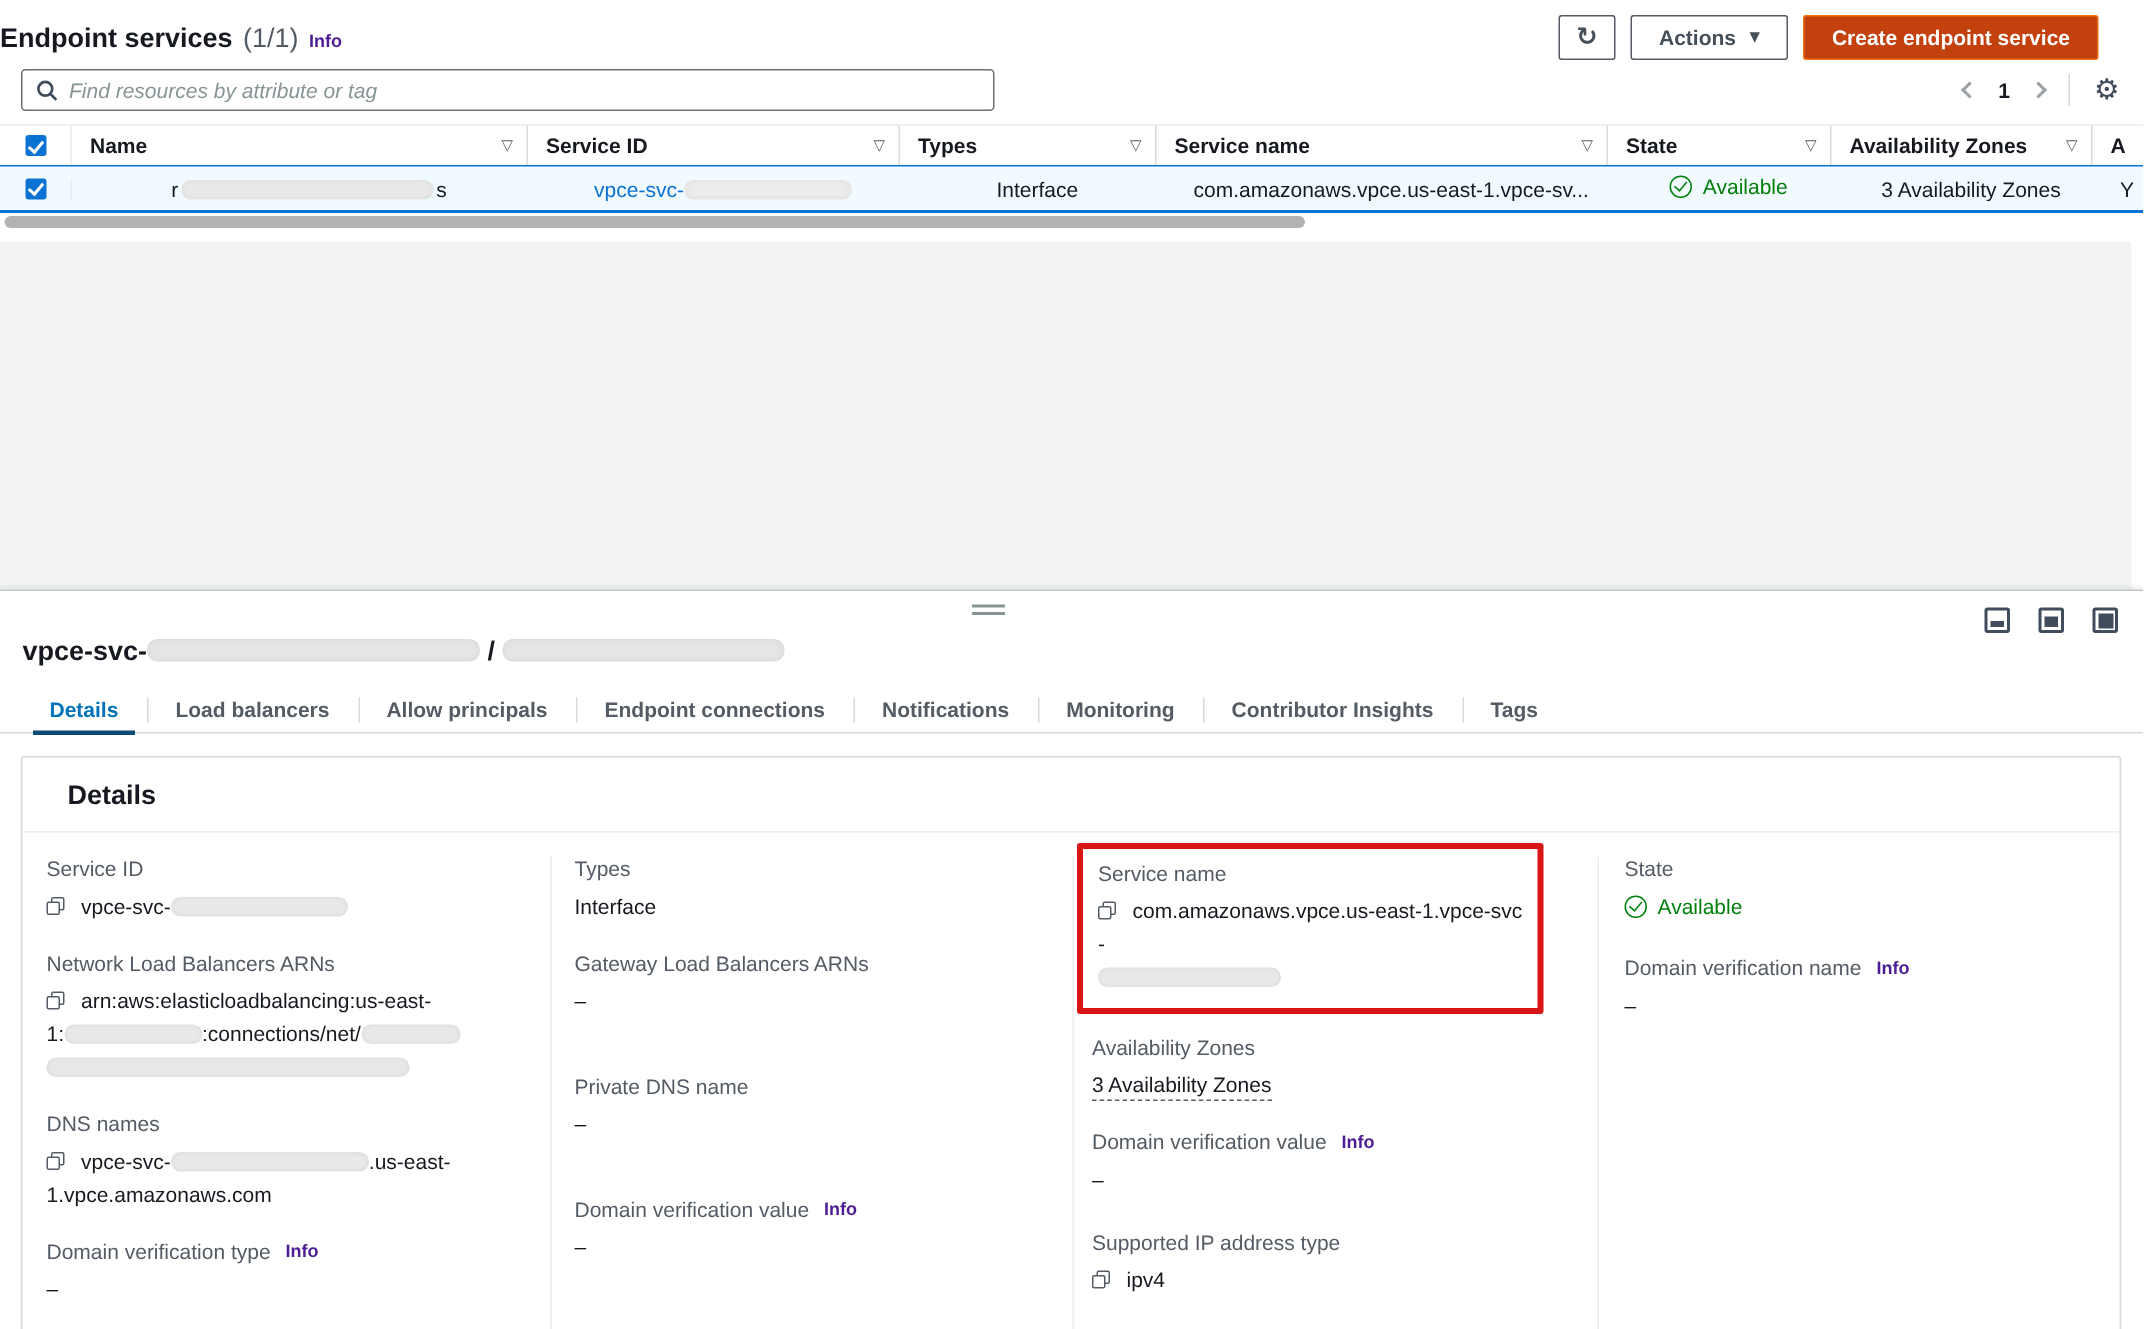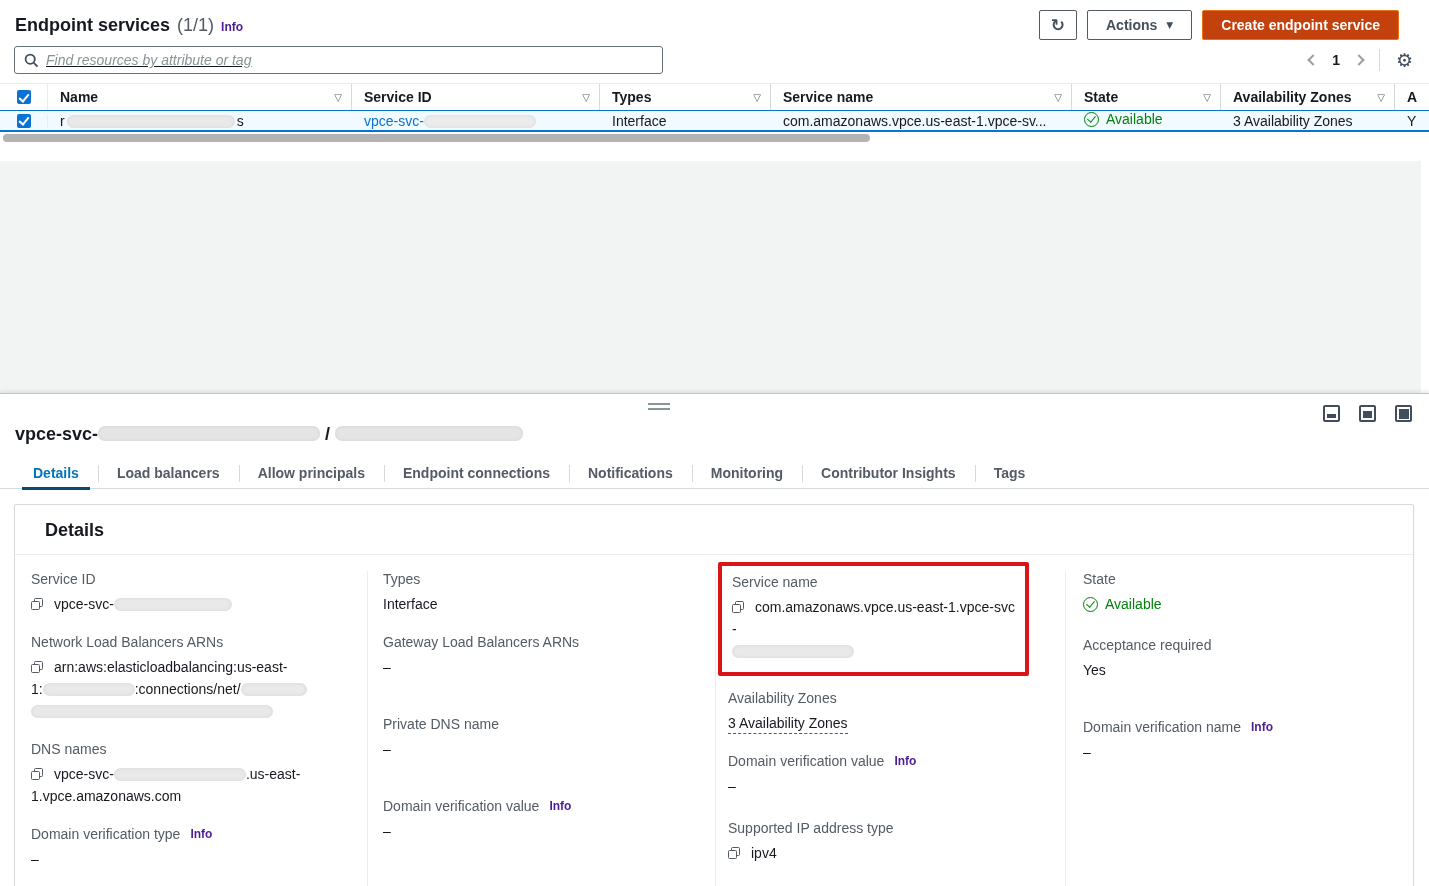--- a/index.html
+++ b/index.html
@@ -5,38 +5,38 @@
   * { box-sizing: border-box; margin: 0; padding: 0; }
   html,body { background:#fff; }
   .app {
     position: relative; width: 1429px; height: 886px; overflow: hidden;
     font-family: "Liberation Sans", sans-serif; color:#16191f; background:#fff;
   }
   .glyph { font-family: "DejaVu Sans", sans-serif; }
 
   
   .top { position:absolute; top:0; left:0; right:0; height:161px; background:#fff; }
-  .title-row { display:flex; justify-content:space-between; align-items:center; padding:10px 30px 0 15px; height:40px; }
+  .title-row { display:flex; justify-content:space-between; align-items:center; padding:10px 30px 0 0; height:40px; }
   .title-left { display:flex; align-items:baseline; gap:7px; }
   .page-title { font-size:18px; font-weight:bold; color:#16191f; }
   .page-count { font-size:18px; font-weight:normal; color:#545b64; }
   .info-link { font-size:12px; font-weight:bold; color:#4c1d95; cursor:pointer; text-decoration:none; }
   .title-actions { display:flex; gap:10px; align-items:center; }
   .btn { height:30px; border:1px solid #545b64; border-radius:2px; background:#fff; color:#444f59;
          font-family:"Liberation Sans",sans-serif; font-size:14px; font-weight:bold;
          padding:0 18px; display:inline-flex; align-items:center; gap:9px; cursor:pointer; }
   .btn.icon-only { padding:0 11px; }
   .btn.primary { background:#c2410c; border-color:#ec7211; color:#fff; }
   .refresh-glyph { font-size:17px; font-weight:bold; line-height:1; }
   .caret { font-size:9px; line-height:1; }
 
   .search-row { display:flex; justify-content:space-between; align-items:center; padding:6px 16px 0 14px; height:34px; }
   .search-box { width:649px; height:28px; border:1px solid #687078; border-radius:3px;
                 display:flex; align-items:center; padding:0 9px; gap:7px; background:#fff; }
-  .search-box input { border:none; outline:none; flex:1; font-family:"Liberation Sans",sans-serif; font-size:14px; color:#16191f; background:transparent;text-decoration:underline; }
+  .search-box input { border:none; outline:none; flex:1; font-family:"Liberation Sans",sans-serif; font-size:14px; color:#16191f; background:transparent; }
   .search-box input::placeholder { color:#879596; font-style:italic; }
   .paging { display:flex; align-items:center; gap:13px; }
   .chev { width:8px; height:8px; border-left:2px solid #98a0a8; border-bottom:2px solid #98a0a8; display:inline-block; cursor:pointer; }
   .chev.left  { transform:rotate(45deg); }
   .chev.right { transform:rotate(-135deg); }
   .page-num { font-size:14px; font-weight:bold; color:#16191f; cursor:pointer; padding:0 2px; }
   .paging .vr { width:1px; height:22px; background:#d5dbdb; margin:0 3px; }
   .gear { font-size:19px; color:#414d5c; cursor:pointer; line-height:1; }
 
   
@@ -47,22 +47,22 @@
   .th:last-child { border-right:none; }
   .filter-caret { font-size:10px; color:#545b64; cursor:pointer; }
   .col-cb    { width:48px; display:flex; align-items:center; justify-content:center; padding:0; border-right:1px solid #eaeded; }
   .col-name  { width:304px; }
   .col-sid   { width:248px; }
   .col-types { width:171px; }
   .col-sname { width:301px; }
   .col-state { width:149px; }
   .col-az    { width:174px; }
   .col-acc   { flex:1; overflow:hidden; }
-  .trow { display:flex; align-items:center; height:22px; background:#f1faff;
-          border-top:1px solid #0972d3; border-bottom:2px solid #0972d3; font-size:14px; color:#16191f; }
+  .trow { display:flex; align-items:center; height:32px; background:#f1faff;
+          border-top:1px solid #0972d3; border-bottom:2px solid #0972d3; font-size:14px; color:#16191f;text-align:center; }
   .td { padding-left:12px; white-space:nowrap; overflow:hidden; }
   .cb { width:14px; height:14px; background:#0972d3; border-radius:2px; position:relative; cursor:pointer; flex:none; }
   .cb::after { content:""; position:absolute; left:4.5px; top:1.5px; width:4px; height:8px;
                border:solid #fff; border-width:0 2px 2px 0; transform:rotate(40deg); }
   .rd { display:inline-block; height:13px; background:#e9e9e9; border-radius:7px; vertical-align:-2px;
         box-shadow: inset 0 0 4px rgba(0,0,0,0.07); }
   .id-link { color:#0972d3; border-bottom:1px solid #0972d3; padding-bottom:2px; cursor:pointer; }
   .id-link .rd { background:#ececec; }
   .state-ok { display:inline-flex; align-items:center; gap:7px; color:#037f0c; }
   .check-circle { position:relative; width:15px; height:15px; border:1.5px solid #037f0c; border-radius:50%; flex:none; }
@@ -353,24 +353,20 @@
         <div class="dcol dcol4">
           <div class="field">
             <div class="flabel">State</div>
             <div class="fvalue">
               <span class="state-ok">
                 <span class="check-circle"></span>
                 <span>Available</span>
               </span>
             </div>
           </div>
-          <div class="field" style="margin-bottom:38px;">
-            <div class="flabel">Acceptance required</div>
-            <div class="fvalue">Yes</div>
-          </div>
           <div class="field">
             <div class="flabel">
               <span>Domain verification name</span>
               <a class="info-link">Info</a>
             </div>
             <div class="fvalue">–</div>
           </div>
         </div>
 
       </div>

